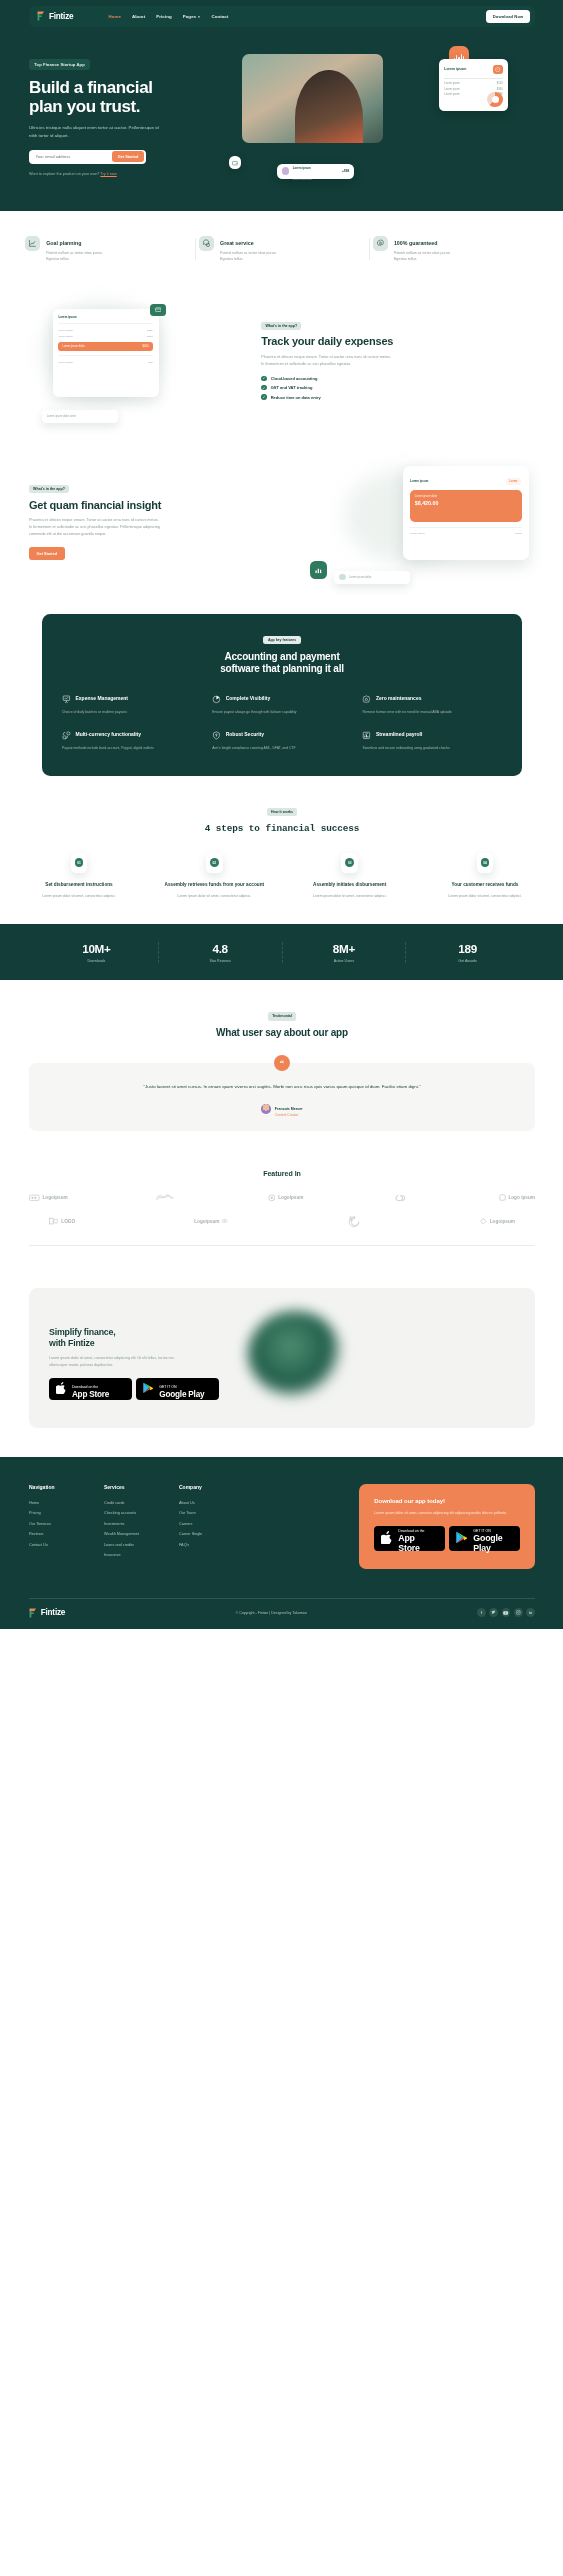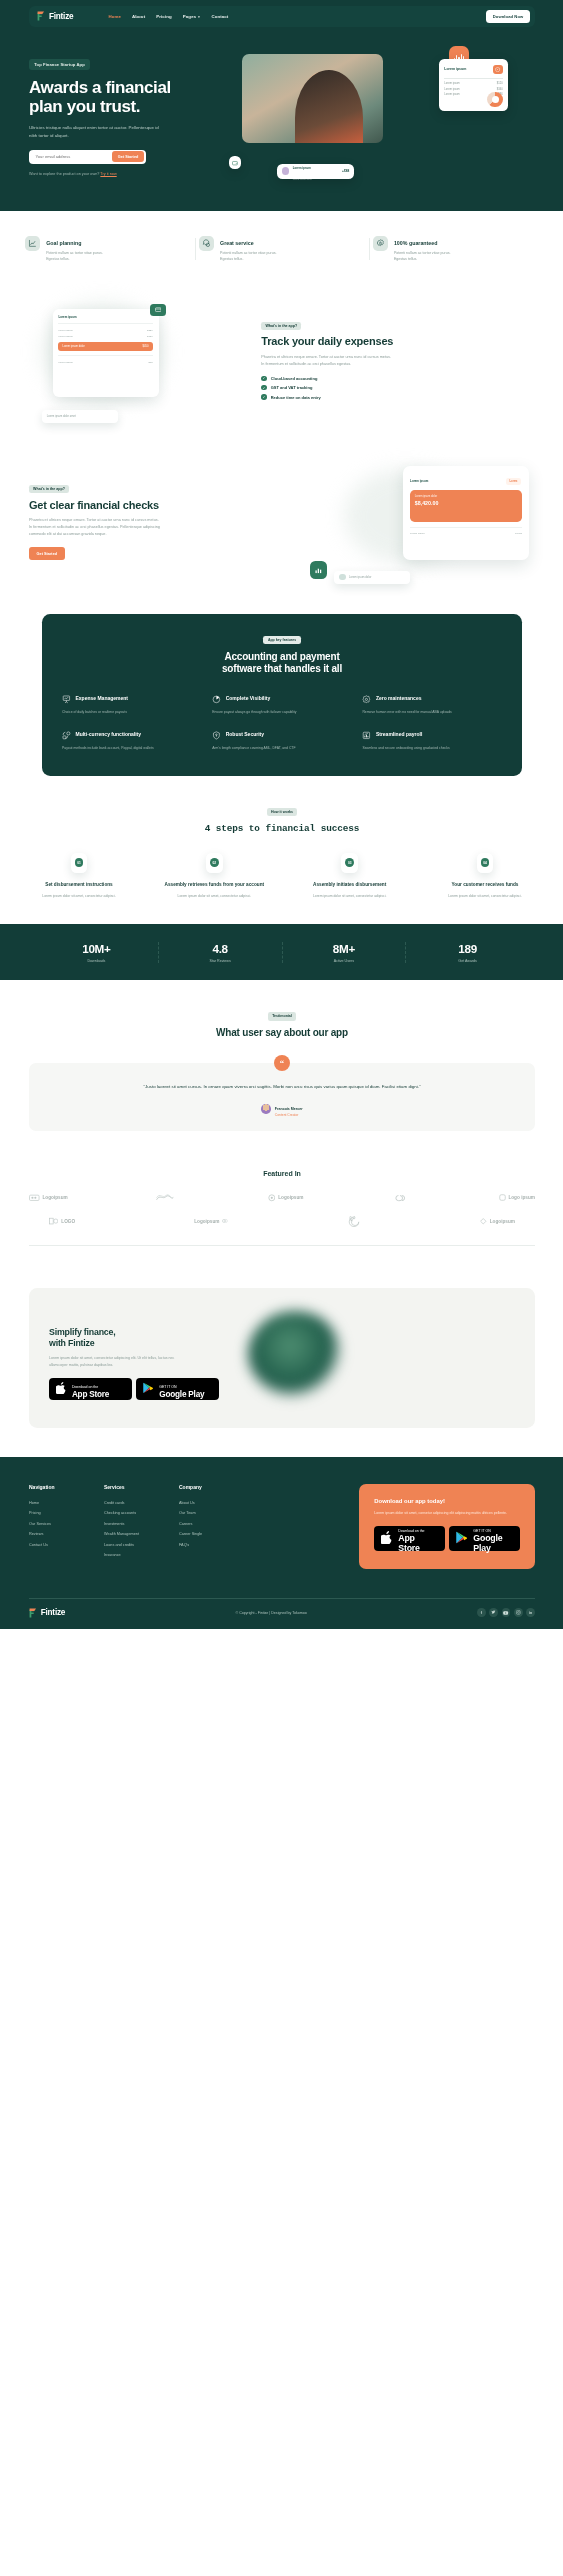--- a/index.html
+++ b/index.html
@@ -291,21 +291,21 @@
           <a href="#">Contact</a>
         </div>
         <button class="nav-cta">Download Now</button>
       </nav>
     </div>
 
     <div class="hero-body">
       <div class="hero-left">
         <span class="pill">Top Finance Startup App</span>
         <h1 class="hero-h1">
-          <span>Awards a financial</span><br>
+          <span>Build a financial</span><br>
           <span>plan you trust.</span>
         </h1>
         <p class="hero-sub">Ultricies tristique nulla aliquet enim tortor at auctor. Pellentesque id nibh tortor id aliquet.</p>
         <div class="email-row">
           <input type="text" placeholder="Your email address" style="">
           <button>Get Started</button>
         </div>
         <p class="hero-note">
           <span>Want to explore the product on your own?</span>
           <a href="#">Try it now</a>
@@ -469,21 +469,21 @@
             </div>
         </div>
       </div>
     </div>
   </section>
 
   <section class="section" style="margin-top:27px;">
     <div class="split">
       <div class="split-copy">
         <span class="tag">What's in the app?</span>
-        <h2 class="h2">Get clear financial checks</h2>
+        <h2 class="h2">Get quam financial insight</h2>
         <p class="body-txt">Pharetra et ultrices neque ornare. Tortor at auctor urna nunc id cursus metus. In fermentum et sollicitudin ac orci phasellus egestas. Pellentesque adipiscing commodo elit at dui accumsan gravida neque.</p>
         <button class="btn-orange">Get Started</button>
       </div>
       <div class="split-visual">
         <span class="blob" style="left:26px;top:15.3px;width:123px;height:94px;background:#dfe8e3;"></span>
         <div class="iv-card">
           <span class="mc-t">Lorem ipsum</span>
           <span class="iv-pill">Lorem</span>
           <div class="iv-orange">
             <div class="iv-o-t">Lorem ipsum dolor</div>
@@ -507,21 +507,21 @@
           <span>Lorem ipsum dolor</span>
         </div>
       </div>
     </div>
   </section>
 
   <section class="dark-panel">
     <span class="dark-pill">App key features</span>
     <h2 class="dark-h2">
       <span>Accounting and payment</span><br>
-      <span>software that handles it all</span>
+      <span>software that planning it all</span>
     </h2>
     <div class="grid6">
 
       <div class="gitem">
         <div class="gtop">
           <span class="gicon">
             <svg width="8.8" height="8.8" viewBox="0 0 18 18">
                 <rect x="2.5" y="2" width="13" height="9" rx="1" fill="none" stroke="#fff" stroke-width="1.1"></rect>
                 <path d="M5 8.5 L7.5 6 L9.5 7.5 L13 4" fill="none" stroke="#fff" stroke-width="1.1"></path>
                 <path d="M9 11v3M6.2 16 9 14l2.8 2" stroke="#fff" stroke-width="1.1" fill="none"></path>

